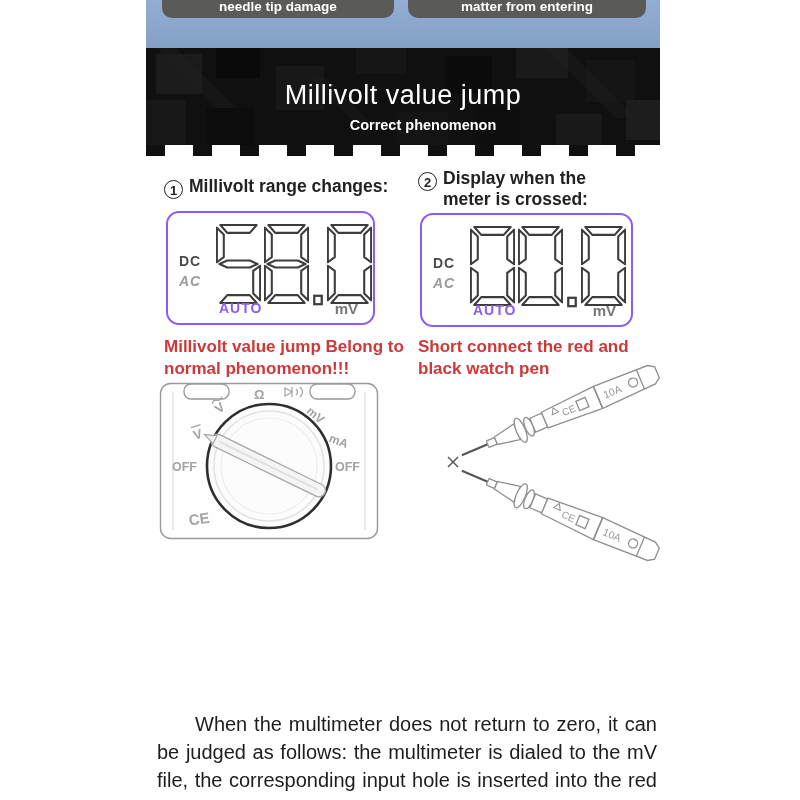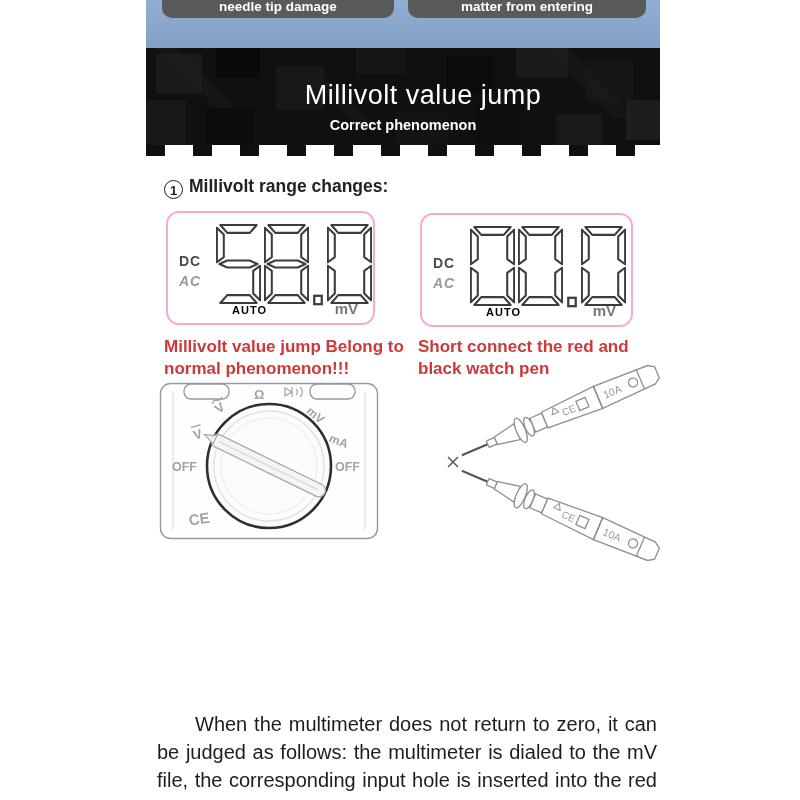--- a/index.html
+++ b/index.html
@@ -12,43 +12,43 @@
   .pill{position:absolute;top:-14px;height:32px;border-radius:10px;background:#5a5a58;
     color:#fff;font-size:13.5px;font-weight:bold;text-align:center;
     display:flex;align-items:flex-end;justify-content:center;padding-bottom:4px;box-sizing:border-box;}
   .pill1{left:16px;width:232px;}
   .pill2{left:262px;width:238px;}
 
   
   .black-banner{position:absolute;left:146px;top:48px;width:514px;height:97px;background:#101010;overflow:hidden;}
   .banner-tex{position:absolute;left:0;top:0;}
   .banner-title{position:absolute;left:0;top:32px;width:100%;text-align:center;color:#fff;
-    font-size:27px;letter-spacing:.5px;font-weight:normal;padding-left:20px;}
+    font-size:27px;letter-spacing:.5px;font-weight:normal;}
   .banner-sub{position:absolute;left:0;top:69px;width:100%;text-align:center;color:#fff;
-    font-size:14.5px;font-weight:bold;}
+    font-size:14.5px;font-weight:bold;padding-left:20px;}
   .teeth{position:absolute;left:146px;top:145px;width:514px;height:11px;
     background:repeating-linear-gradient(90deg,#101010 0 19px,transparent 19px 47px);}
 
   
   .sec-head{position:absolute;color:#222;font-size:17.5px;font-weight:600;line-height:21px;}
   .sec-head .num{display:inline-block;width:19px;height:19px;border:1.6px solid #222;border-radius:50%;
     text-align:center;line-height:19px;font-size:13px;font-weight:bold;margin-right:6px;vertical-align:-3px;box-sizing:border-box;}
   .sec-head .ht{display:inline;}
   .head1{left:164px;top:176px;width:250px;}
   .head2{left:418px;top:168px;width:214px;}
   .head2 .ht{display:inline-block;width:182px;vertical-align:top;}
 
   
-  .lcd{position:absolute;background:#fff;border:2px solid #f9a8d4;border-radius:13px;box-sizing:border-box;}
+  .lcd{position:absolute;background:#fff;border:2px solid #8b5cf6;border-radius:13px;box-sizing:border-box;}
   .lcd1{left:166px;top:211px;width:209px;height:114px;}
   .lcd2{left:420px;top:213px;width:213px;height:114px;}
   .lcd .dc{position:absolute;left:11px;top:40px;font-size:14px;font-weight:bold;color:#4a4a4a;letter-spacing:1px;}
   .lcd .ac{position:absolute;left:11px;top:60px;font-size:14px;font-weight:bold;color:#9a9a9a;letter-spacing:1px;font-style:italic;}
   .lcd .digits{position:absolute;left:48px;top:8px;display:flex;align-items:flex-end;gap:3px;}
-  .lcd .auto{position:absolute;left:64px;bottom:7px;font-size:11px;font-weight:bold;color:#000000;letter-spacing:1px;}
+  .lcd .auto{position:absolute;left:51px;bottom:7px;font-size:14px;font-weight:bold;color:#8b5cf6;letter-spacing:1px;}
   .lcd .mv{position:absolute;right:15px;bottom:6px;font-size:15px;font-weight:bold;color:#777;}
 
   
   .caption{position:absolute;color:#cd3838;font-size:17px;font-weight:bold;line-height:22px;}
   .cap1{left:164px;top:336px;width:252px;}
   .cap2{left:418px;top:336px;width:240px;}
 
   
   .dial-wrap{position:absolute;left:159px;top:382px;}
   .probes-wrap{position:absolute;left:424px;top:360px;}
@@ -97,20 +97,23 @@
     </svg>
     <div class="banner-title">Millivolt value jump</div>
     <div class="banner-sub">Correct phenomenon</div>
   </div>
   <div class="teeth"></div>
 
   <div class="sec-head head1">
     <span class="num">1</span><span class="ht">Millivolt range changes:</span>
   </div>
 
+  <div class="sec-head head2">
+    <span class="num">2</span><span class="ht">Display when the meter is crossed:</span>
+  </div>
 
   <div class="lcd lcd1">
     <span class="dc">DC</span>
     <span class="ac">AC</span>
     <div class="digits">
         <svg width="45" height="86" viewBox="0 0 52 92">
           <polygon points="5,1 47,1 39,10 13,10" fill="none" stroke="#3c3c3c" stroke-width="2.4" stroke-linejoin="round"></polygon>
           <polygon points="1,4 1,44 9,38 9,12" fill="none" stroke="#3c3c3c" stroke-width="2.4" stroke-linejoin="round"></polygon>
           <polygon points="4,46 13,42 39,42 48,46 39,50 13,50" fill="none" stroke="#3c3c3c" stroke-width="2.4" stroke-linejoin="round"></polygon>
           <polygon points="51,48 51,88 43,80 43,54" fill="none" stroke="#3c3c3c" stroke-width="2.4" stroke-linejoin="round"></polygon>

